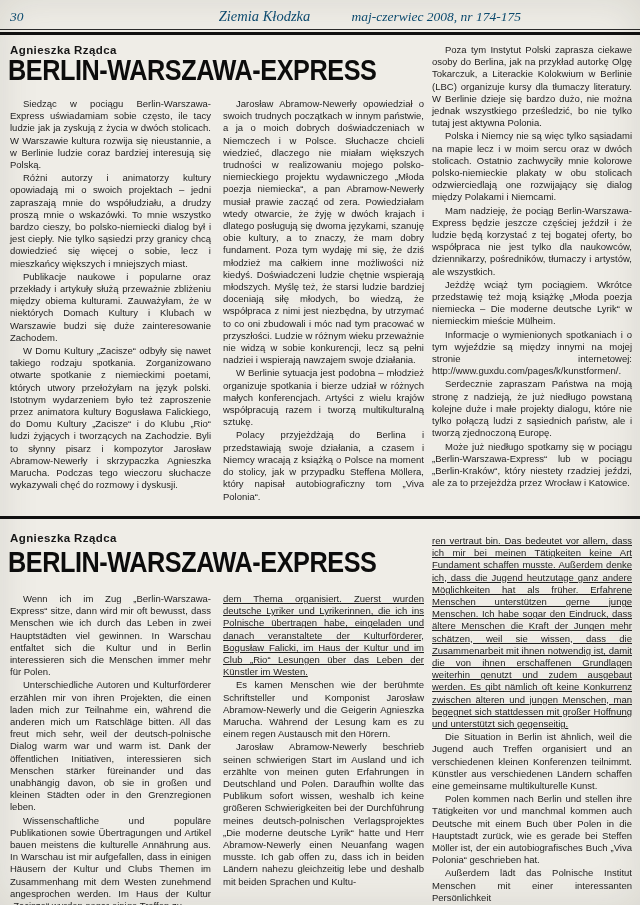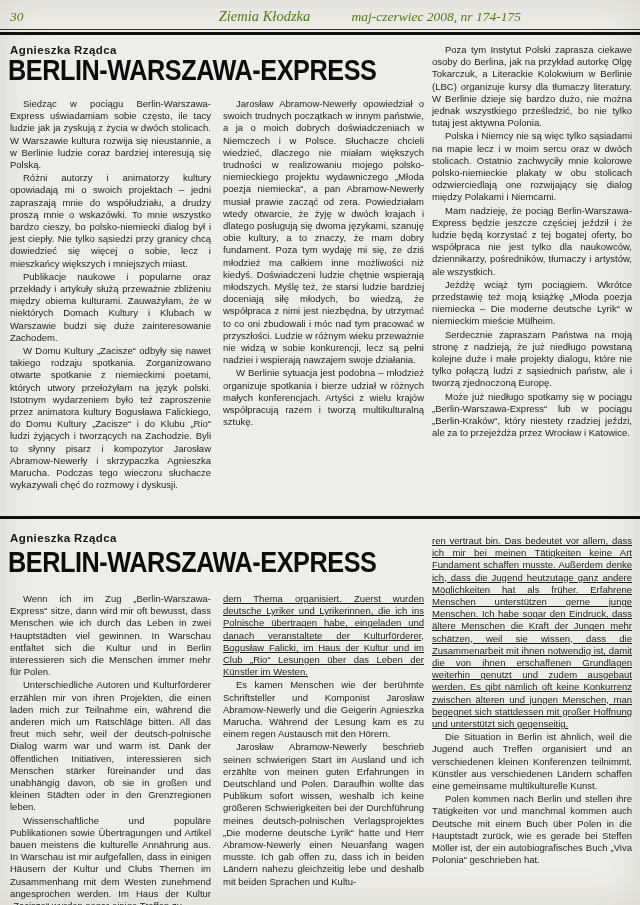--- a/index.html
+++ b/index.html
@@ -5,21 +5,21 @@
 <style>
   html,body{margin:0;padding:0;background:#d8d5cf;}
   .page{
     position:relative;width:640px;height:905px;margin:0 auto;
     background:#efede7;color:#222;overflow:hidden;
     font-family:"Liberation Sans",sans-serif;
     box-shadow:inset 0 0 40px rgba(60,55,45,.12);
   }
   
   .runhead{position:absolute;top:7px;left:0;width:529px;height:22px;
-    font-family:"Liberation Serif",serif;font-style:italic;font-size:13.5px;color:#4d7c0f;}
+    font-family:"Liberation Serif",serif;font-style:italic;font-size:13.5px;color:#0c4a6e;}
   .rh-left{position:absolute;left:10px;top:2px;}
   .rh-center{position:absolute;left:0;right:0;text-align:center;top:1px;font-size:14.5px;}
   .rh-right{position:absolute;right:8px;top:2px;}
   .rule-thin{position:absolute;left:0;width:640px;height:1px;background:#2a2a2a;}
   .rule-thick{position:absolute;left:0;width:640px;height:3px;background:#101010;}
   .rule-mid{position:absolute;left:0;width:640px;height:2.5px;background:#101010;}
   
   .author{position:absolute;font-weight:bold;font-size:11.5px;
     letter-spacing:.4px;color:#161616;}
   .headline{position:absolute;margin:0;font-weight:bold;font-size:29px;color:#0c0c0c;
@@ -61,26 +61,28 @@
     <h1 class="headline a1-title">BERLIN-WARSZAWA-EXPRESS</h1>
     <div class="col a1-c1">
         <p>Siedząc w pociągu Berlin-Warszawa-Express uświadamiam sobie często, ile tacy ludzie jak ja zyskują z życia w dwóch stolicach. W Warszawie kultura rozwija się nieustannie, a w Berlinie ludzie coraz bardziej interesują się Polską.</p>
         <p>Różni autorzy i animatorzy kultury opowiadają mi o swoich projektach – jedni zapraszają mnie do współudziału, a drudzy proszą mnie o wskazówki. To mnie wszystko bardzo cieszy, bo polsko-niemiecki dialog był i jest ciepły. Nie tylko sąsiedzi przy granicy chcą dowiedzieć się więcej o sobie, lecz i mieszkańcy większych i mniejszych miast.</p>
         <p>Publikacje naukowe i popularne oraz przekłady i artykuły służą przeważnie zbliżeniu między obiema kulturami. Zauważyłam, że w niektórych Domach Kultury i Klubach w Warszawie budzi się duże zainteresowanie Zachodem.</p>
         <p>W Domu Kultury „Zacisze“ odbyły się nawet takiego rodzaju spotkania. Zorganizowano otwarte spotkanie z niemieckimi poetami, których utwory przełożyłam na język polski. Istotnym wydarzeniem było też zaproszenie przez animatora kultury Bogusława Falickiego, do Domu Kultury „Zacisze“ i do Klubu „Rio“ ludzi żyjących i tworzących na Zachodzie. Byli to słynny pisarz i kompozytor Jarosław Abramow-Newerły i skrzypaczka Agnieszka Marucha. Podczas tego wieczoru słuchacze wykazywali chęć do rozmowy i dyskusji.</p>
       </div>
     <div class="col a1-c2">
         <p>Jarosław Abramow-Newerły opowiedział o swoich trudnych początkach w innym państwie, a ja o moich dobrych doświadczeniach w Niemczech i w Polsce. Słuchacze chcieli wiedzieć, dlaczego nie miałam większych trudności w realizowaniu mojego polsko-niemieckiego projektu wydawniczego „Młoda poezja niemiecka“, a pan Abramow-Newerły musiał prawie zacząć od zera. Powiedziałam wtedy otwarcie, że żyję w dwóch krajach i dlatego posługują się dwoma językami, szanuję obie kultury, a to znaczy, że mam dobry fundament. Poza tym wydaję mi się, że dziś młodzież ma całkiem inne możliwości niż kiedyś. Doświadczeni ludzie chętnie wspierają młodszych. Myślę też, że starsi ludzie bardziej doceniają siłę młodych, bo wiedzą, że współpraca z nimi jest niezbędna, by utrzymać to co oni zbudowali i móc nad tym pracować w przyszłości. Ludzie w różnym wieku przeważnie nie widzą w sobie konkurencji, lecz są pełni nadziei i wspierają nawzajem swoje działania.</p>
         <p>W Berlinie sytuacja jest podobna – młodzież organizuje spotkania i bierze udział w różnych małych konferencjach. Artyści z wielu krajów współpracują razem i tworzą multikulturalną sztukę.</p>
+        <p>Polacy przyjeżdżają do Berlina i przedstawiają swoje działania, a czasem i Niemcy wracają z książką o Polsce na moment do stolicy, jak w przypadku Steffena Möllera, który napisał autobiograficzny tom „Viva Polonia“.</p>
       </div>
     <div class="col a1-c3">
         <p>Poza tym Instytut Polski zaprasza ciekawe osoby do Berlina, jak na przykład autorkę Olgę Tokarczuk, a Literackie Kolokwium w Berlinie (LBC) organizuje kursy dla tłumaczy literatury. W Berlinie dzieje się bardzo dużo, nie można jednak wszystkiego prześledzić, bo nie tylko tutaj jest aktywna Polonia.</p>
         <p>Polska i Niemcy nie są więc tylko sąsiadami na mapie lecz i w moim sercu oraz w dwóch stolicach. Ostatnio zachwyciły mnie kolorowe polsko-niemieckie plakaty w obu stolicach odzwierciedlają one rozwijający się dialog między Polakami i Niemcami.</p>
         <p>Mam nadzieję, że pociąg Berlin-Warszawa-Express będzie jeszcze częściej jeździł i że ludzie będą korzystać z tej bogatej oferty, bo współpraca nie jest tylko dla naukowców, dziennikarzy, pośredników, tłumaczy i artystów, ale wszystkich.</p>
         <p>Jeżdżę wciąż tym pociągiem. Wkrótce przedstawię też moją książkę „Młoda poezja niemiecka – Die moderne deutsche Lyrik“ w niemieckim mieście Mülheim.</p>
+        <p>Informacje o wymienionych spotkaniach i o tym wyjeździe są między innymi na mojej stronie internetowej: http://www.guxdu.com/pages/k/kunstformen/.</p>
         <p>Serdecznie zapraszam Państwa na moją stronę z nadzieją, że już niedługo powstaną kolejne duże i małe projekty dialogu, które nie tylko połączą ludzi z sąsiednich państw, ale i tworzą zjednoczoną Europę.</p>
         <p>Może już niedługo spotkamy się w pociągu „Berlin-Warszawa-Express“ lub w pociągu „Berlin-Kraków“, który niestety rzadziej jeździ, ale za to przejeżdża przez Wrocław i Katowice.</p>
       </div>
   </section>
 
   <div class="rule-mid divider"></div>
 
   <section>
     <div class="author a2-author">Agnieszka Rządca</div>
     <h1 class="headline a2-title">BERLIN-WARSZAWA-EXPRESS</h1>
@@ -91,16 +93,17 @@
       </div>
     <div class="col a2-c2">
         <p class="cont">dem Thema organisiert. Zuerst wurden deutsche Lyriker und Lyrikerinnen, die ich ins Polnische übertragen habe, eingeladen und danach veranstaltete der Kulturförderer, Bogusław Falicki, im Haus der Kultur und im Club „Rio“ Lesungen über das Leben der Künstler im Westen.</p>
         <p>Es kamen Menschen wie der berühmte Schriftsteller und Komponist Jarosław Abramow-Newerly und die Geigerin Agnieszka Marucha. Während der Lesung kam es zu einem regen Austausch mit den Hörern.</p>
         <p>Jarosław Abramow-Newerly beschrieb seinen schwierigen Start im Ausland und ich erzählte von meinen guten Erfahrungen in Deutschland und Polen. Daraufhin wollte das Publikum sofort wissen, weshalb ich keine größeren Schwierigkeiten bei der Durchführung meines deutsch-polnischen Verlagsprojektes „Die moderne deutsche Lyrik“ hatte und Herr Abramow-Newerly einen Neuanfang wagen musste. Ich gab offen zu, dass ich in beiden Ländern nahezu gleichzeitig lebe und deshalb mit beiden Sprachen und Kultu-</p>
       </div>
     <div class="col a2-c3">
         <p class="cont">ren vertraut bin. Das bedeutet vor allem, dass ich mir bei meinen Tätigkeiten keine Art Fundament schaffen musste. Außerdem denke ich, dass die Jugend heutzutage ganz andere Möglichkeiten hat als früher. Erfahrene Menschen unterstützen gerne junge Menschen. Ich habe sogar den Eindruck, dass ältere Menschen die Kraft der Jungen mehr schätzen, weil sie wissen, dass die Zusammenarbeit mit ihnen notwendig ist, damit die von ihnen erschaffenen Grundlagen weiterhin genutzt und zudem ausgebaut werden. Es gibt nämlich oft keine Konkurrenz zwischen älteren und jungen Menschen, man begegnet sich stattdessen mit großer Hoffnung und unterstützt sich gegenseitig.</p>
         <p>Die Situation in Berlin ist ähnlich, weil die Jugend auch Treffen organisiert und an verschiedenen kleinen Konferenzen teilnimmt. Künstler aus verschiedenen Ländern schaffen eine gemeinsame multikulturelle Kunst.</p>
         <p>Polen kommen nach Berlin und stellen ihre Tätigkeiten vor und manchmal kommen auch Deutsche mit einem Buch über Polen in die Hauptstadt zurück, wie es gerade bei Steffen Möller ist, der ein autobiografisches Buch „Viva Polonia“ geschrieben hat.</p>
+        <p>Außerdem lädt das Polnische Institut Menschen mit einer interessanten Persönlichkeit</p>
       </div>
   </section>
 
 </div>
 
 </body></html>

